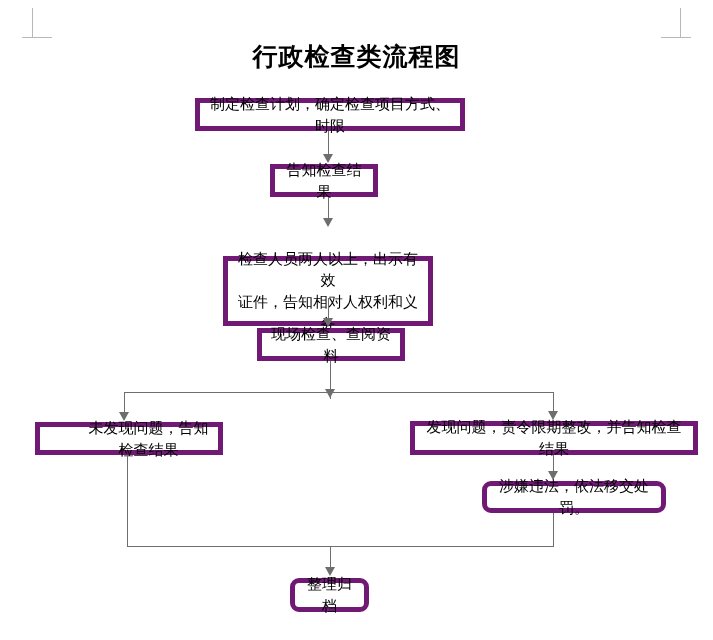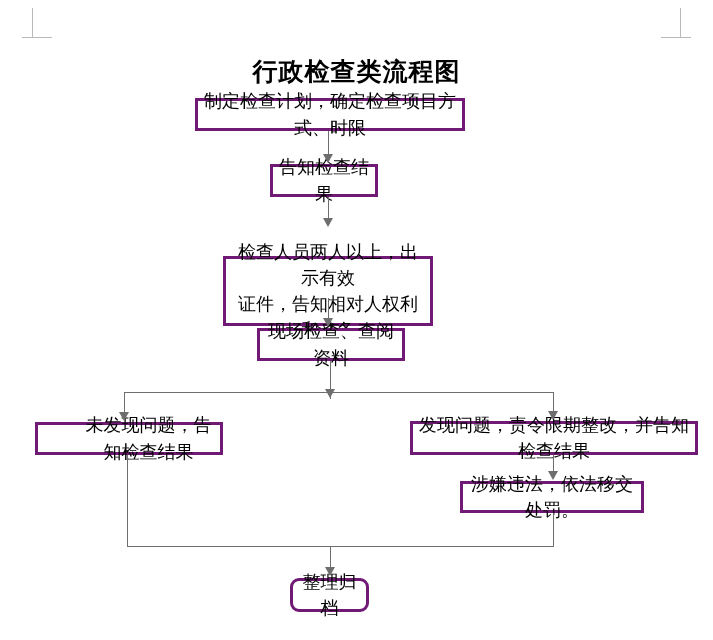--- a/index.html
+++ b/index.html
@@ -41,31 +41,30 @@
     position: absolute;
     left: 0;
     right: 0;
     top: 40px;
     text-align: center;
     font-family: "Liberation Serif", "DejaVu Serif", serif;
     font-weight: bold;
     font-size: 25px;
     letter-spacing: 1px;
     color: #000000;
-    margin-top: 15px;
   }
 
   
   .node {
     position: absolute;
     box-sizing: border-box;
-    border: 3px solid #701a75;
+    border: 5px solid #701a75;
     background: #ffffff;
     color: #000000;
-    font-size: 18px;
+    font-size: 15px;
     line-height: 1.45;
     text-align: center;
     display: flex;
     align-items: center;
     justify-content: center;
     padding: 2px 6px;
     white-space: pre-line;
   }
 
   
@@ -104,21 +103,21 @@
 
   <div class="node" style="left:223px; top:228px; width:210px; height:70px;margin-top:28px;">检查人员两人以上，出示有效
 证件，告知相对人权利和义务</div>
 
   <div class="node" style="left:257px; top:328px; width:148px; height:33px;">现场检查、查阅资料</div>
 
   <div class="node" style="left:35px; top:422px; width:188px; height:33px;padding-left:45px;">未发现问题，告知检查结果</div>
 
   <div class="node" style="left:410px; top:421px; width:288px; height:34px;">发现问题，责令限期整改，并告知检查结果</div>
 
-  <div class="node" style="left:460px; top:481px; width:184px; height:32px;">涉嫌违法，依法移交处罚。</div>
+  <div class="node" style="left:482px; top:481px; width:184px; height:32px;border-radius:9px;">涉嫌违法，依法移交处罚。</div>
 
   <div class="node" style="left:290px; top:578px; width:79px; height:34px;border-radius:9px;">整理归档</div>
 
   <div class="vline" style="left:328px; top:131px; height:24px;"></div>
   <div class="arrowhead" style="left:323px; top:154px;"></div>
 
   <div class="vline" style="left:328px; top:197px; height:22px;"></div>
   <div class="arrowhead" style="left:323px; top:218px;"></div>
 
   <div class="vline" style="left:328px; top:298px; height:21px;"></div>

